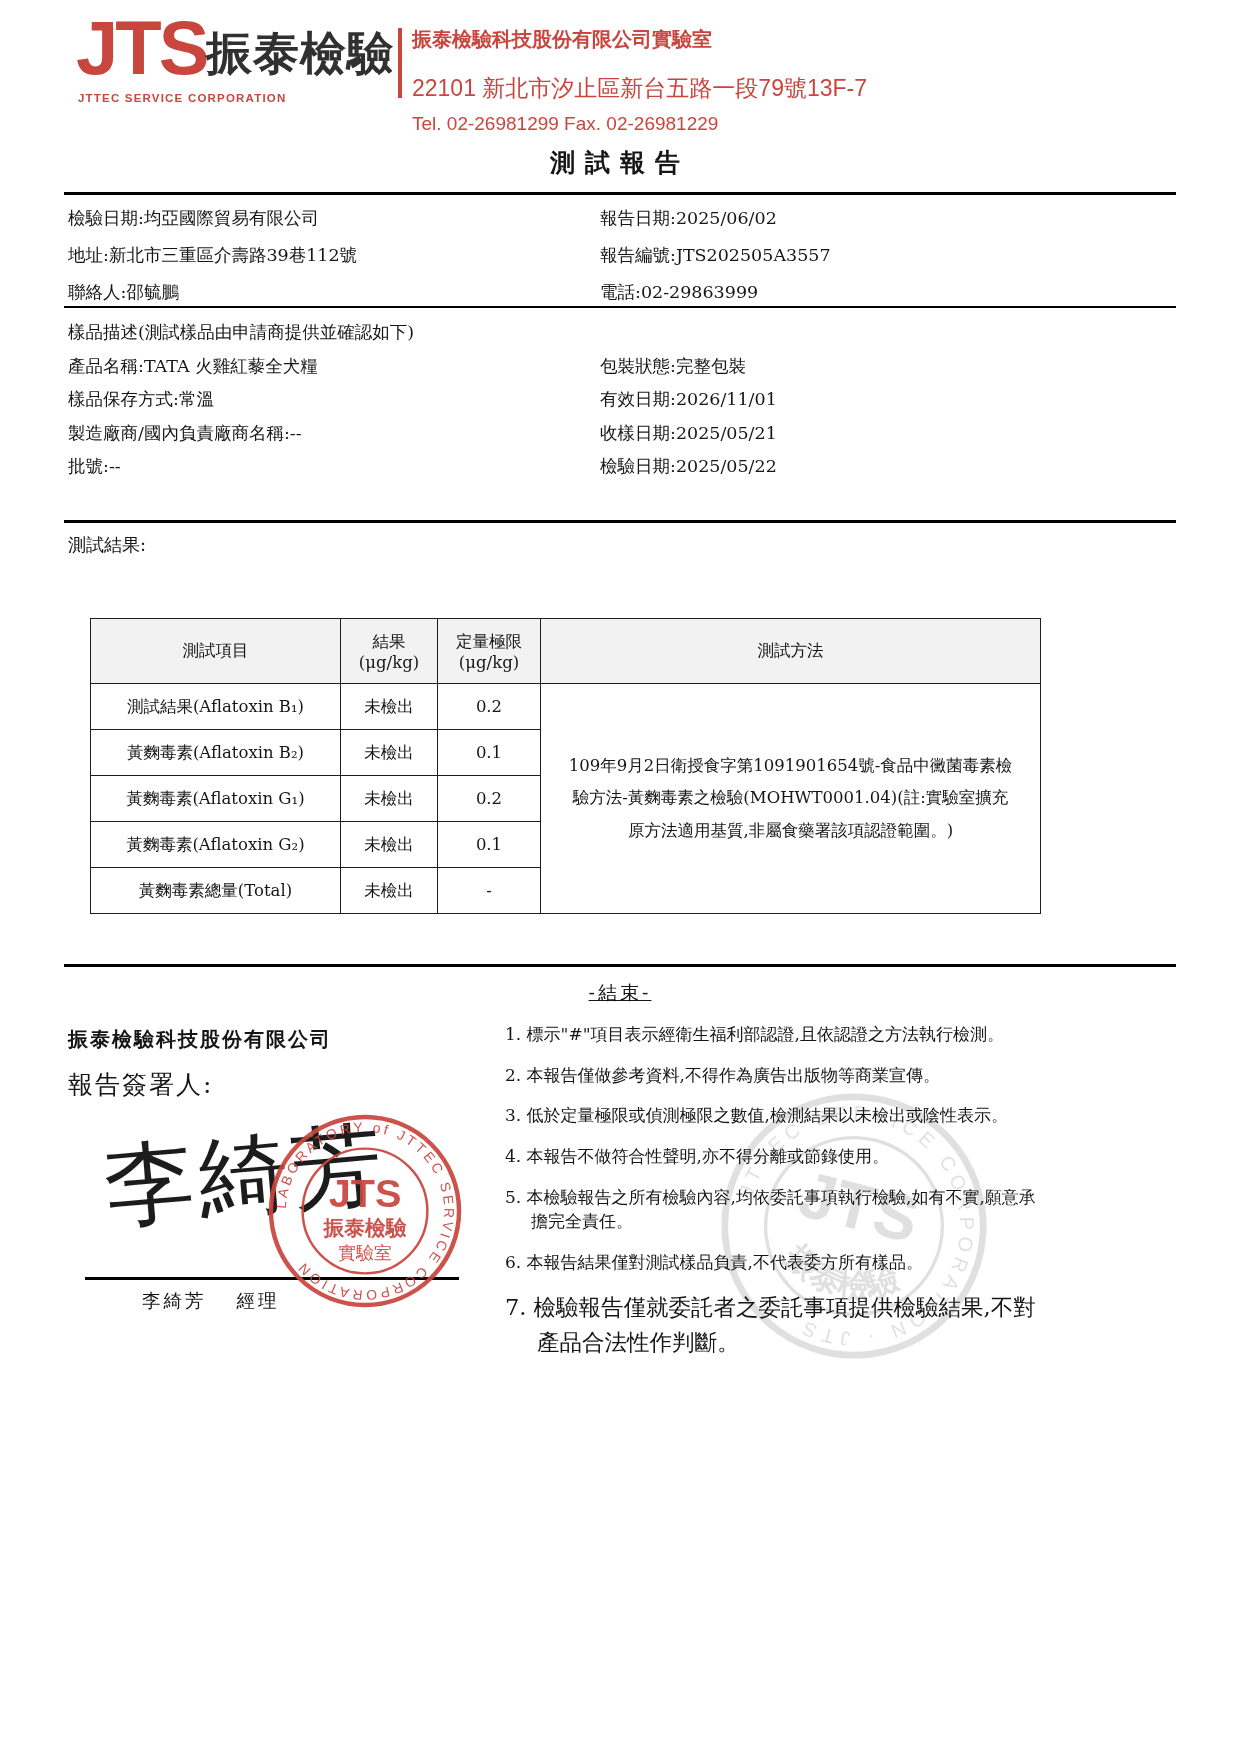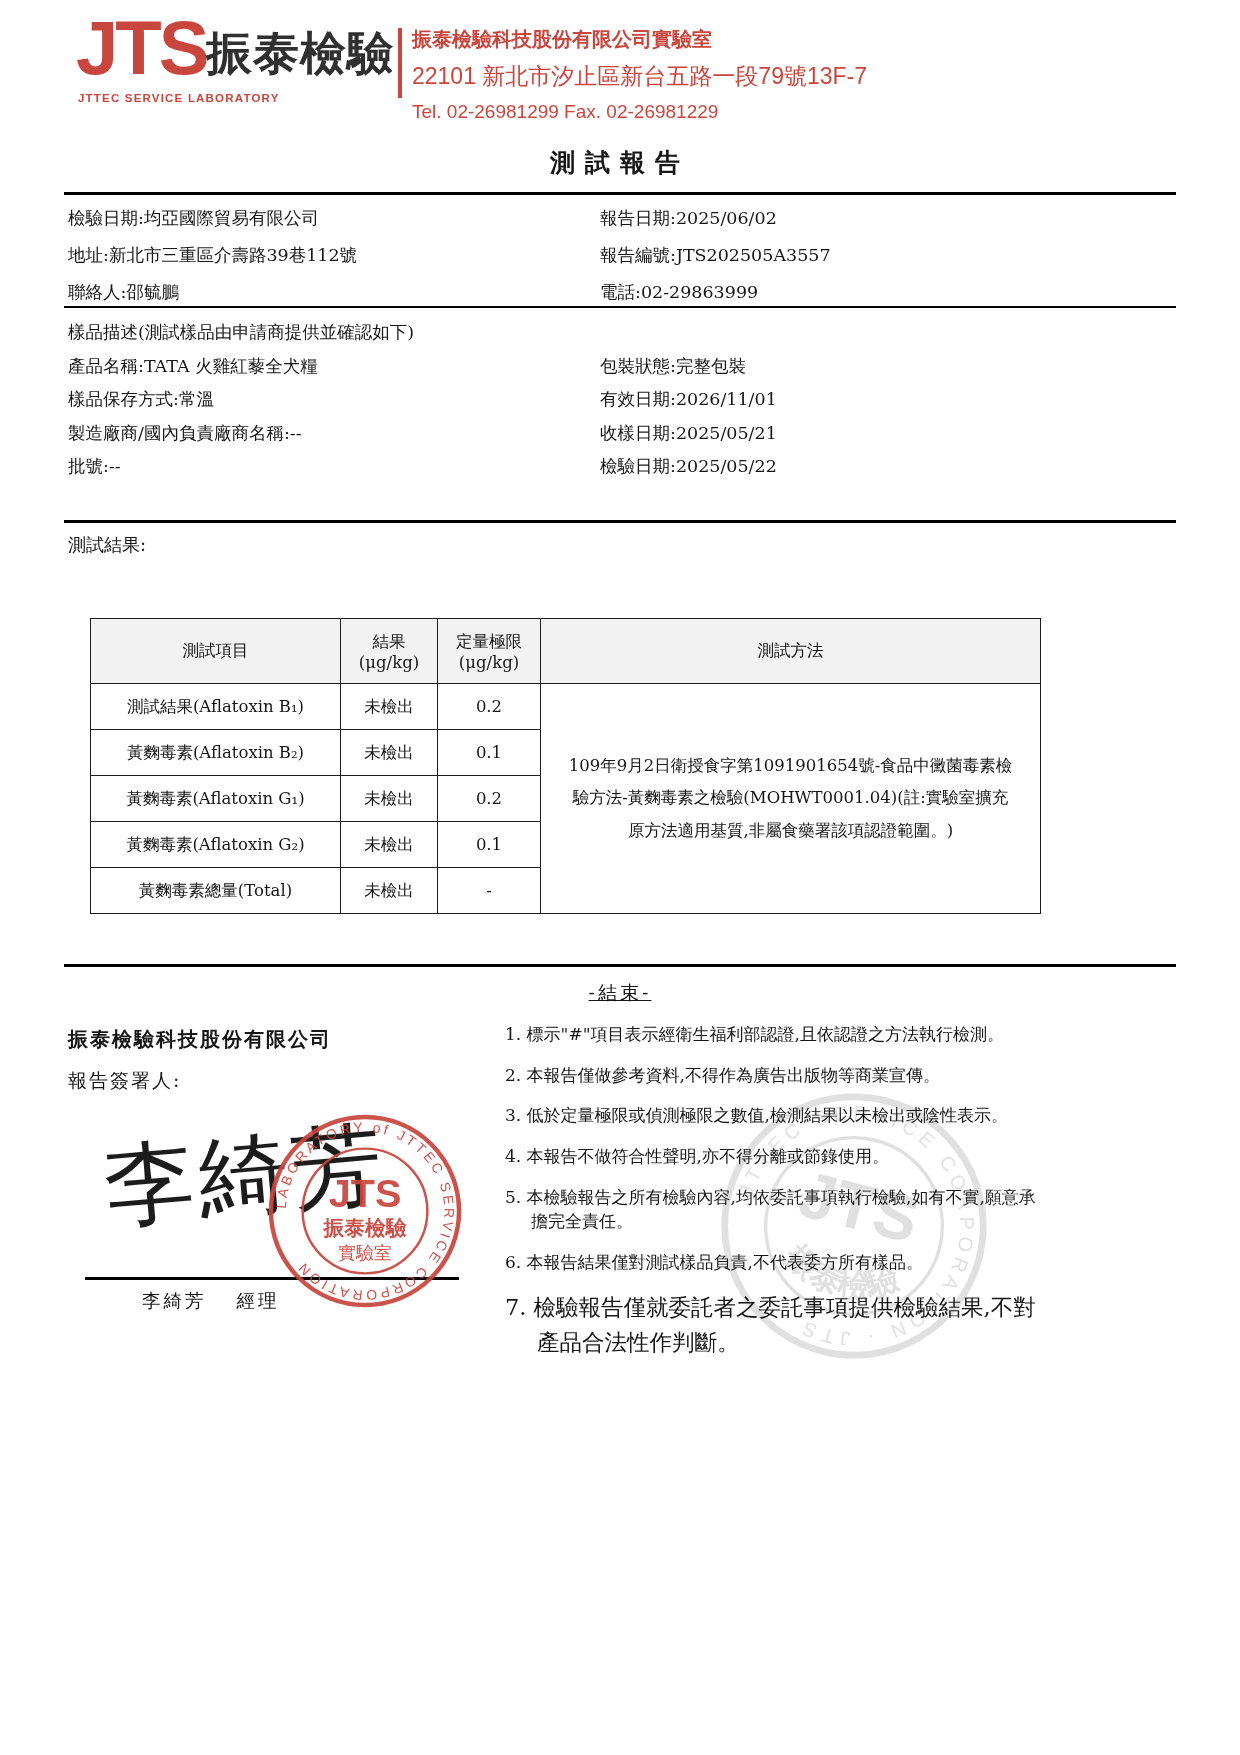--- a/index.html
+++ b/index.html
@@ -16,21 +16,21 @@
 
   
   .logo-jts{left:76px;top:10px;font-family:"Liberation Sans","DejaVu Sans",sans-serif;
     font-weight:800;font-size:76px;line-height:1;color:var(--red);letter-spacing:-3px;}
   .logo-sub{left:78px;top:92px;font-family:"Liberation Sans","DejaVu Sans",sans-serif;
     font-weight:700;font-size:11.5px;color:var(--red);letter-spacing:1.2px;}
   .brand-cn{left:206px;top:26px;font-family:"DejaVu Sans","Liberation Sans",sans-serif;
     font-weight:800;font-size:46px;line-height:1.2;color:#303030;letter-spacing:1px;}
   .red-divider{left:398px;top:28px;width:4px;height:70px;background:var(--red);}
   .company-info{left:412px;top:26px;font-family:"Liberation Sans","DejaVu Sans",sans-serif;color:var(--red);}
-  .ci-1{font-size:20px;font-weight:700;margin-bottom:8px;}
+  .ci-1{font-size:20px;font-weight:700;margin-bottom:20px;}
   .ci-2{font-size:23px;margin-bottom:9px;}
   .ci-3{font-size:19px;}
 
   
   .report-title{left:0;top:146px;width:100%;text-align:center;font-size:25px;font-weight:700;letter-spacing:10px;}
   .hr{left:64px;width:1112px;height:3px;background:#000;}
   .hr1{top:192px;}.hr2{top:306px;height:2px;}.hr3{top:520px;}.hr4{top:964px;}
 
   
   .info-block{left:68px;width:1108px;font-size:17.5px;}
@@ -48,21 +48,21 @@
     font-size:16.5px;}
   .tbl col.c1{width:250px;}.tbl col.c2{width:97px;}.tbl col.c3{width:103px;}.tbl col.c4{width:500px;}
   .tbl th,.tbl td{border:1.5px solid #1d1d1d;text-align:center;vertical-align:middle;padding:2px 12px;}
   .tbl thead th{height:60px;background:#f2f2f2;font-weight:400;}
   .tbl tbody td{height:41px;font-weight:400;}
   .method-cell{padding:6px 26px !important;line-height:1.95;font-size:16.5px;}
 
   
   .end-mark{left:0;top:980px;width:100%;text-align:center;font-size:19px;letter-spacing:3px;text-decoration:underline;}
   .footer-company{left:68px;top:1026px;font-size:20px;font-weight:600;letter-spacing:2px;}
-  .signer-label{left:68px;top:1068px;font-size:19px;letter-spacing:2px;}
+  .signer-label{left:68px;top:1068px;font-size:25px;letter-spacing:2px;}
 
   .signature-name{left:104px;top:1130px;font-size:90px;font-weight:500;color:#1c1c1c;
     letter-spacing:4px;transform:rotate(-5deg);line-height:1;z-index:2;}
   .sig-line{left:85px;top:1277px;width:374px;height:2.5px;background:#000;z-index:2;}
   .sig-caption{left:142px;top:1288px;font-size:18.5px;letter-spacing:3px;z-index:2;}
   .sig-caption .t{margin-left:30px;}
 
   .stamp-red{left:266px;top:1112px;width:198px;height:198px;z-index:3;opacity:.93;}
   .stamp-gray{left:718px;top:1090px;width:272px;height:272px;z-index:0;opacity:.5;transform:rotate(14deg);}
 
@@ -71,21 +71,21 @@
   .note-large{font-size:22.5px;line-height:1.55;padding-left:32px;text-indent:-32px;margin-top:2px;}
 
   .page-num{left:0;top:1712px;width:100%;text-align:center;font-size:17px;}
 </style>
 </head>
 <body>
 
 <div class="page">
 
   <div class="abs logo-jts">JTS</div>
-  <div class="abs logo-sub">JTTEC SERVICE LABORATORY</div>
+  <div class="abs logo-sub">JTTEC SERVICE CORPORATION</div>
   <div class="abs brand-cn">振泰檢驗</div>
   <div class="abs red-divider"></div>
   <div class="abs company-info">
     <div class="ci-1">振泰檢驗科技股份有限公司實驗室</div>
     <div class="ci-2">22101 新北市汐止區新台五路一段79號13F-7</div>
     <div class="ci-3">Tel. 02-26981299  Fax. 02-26981229</div>
   </div>
 
   <div class="abs report-title">測試報告</div>
 

